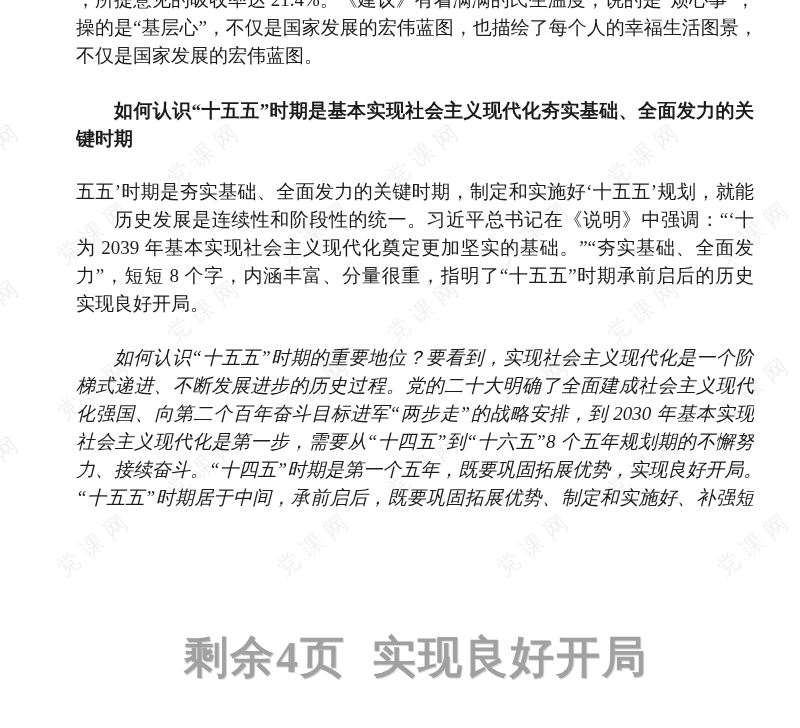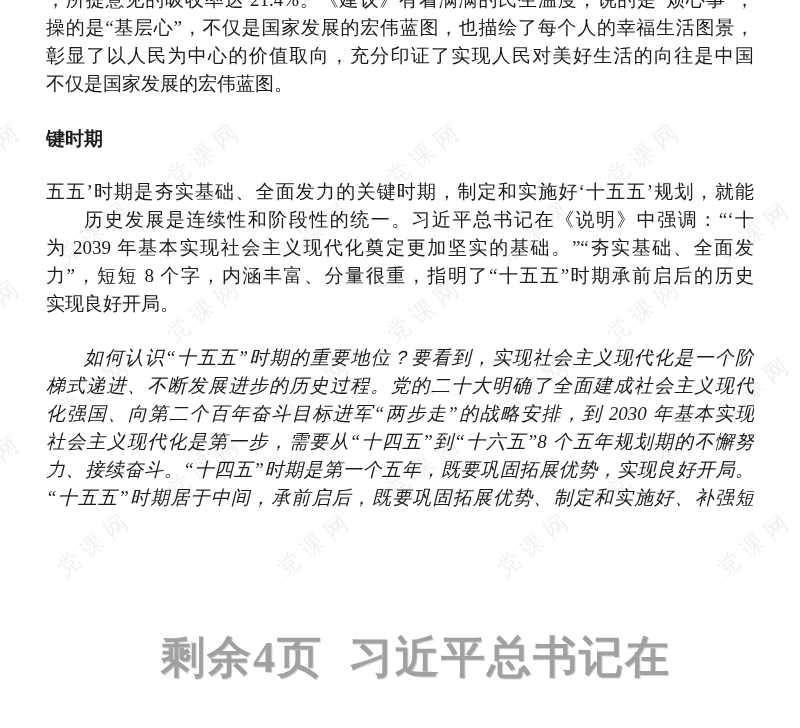--- a/index.html
+++ b/index.html
@@ -37,20 +37,21 @@
     color: #1c1c1c;
     font-size: 19px;
   }
   .ln {
     height: 28px;
     line-height: 28px;
     overflow: hidden;
     text-align: justify;
     text-align-last: justify;
     white-space: nowrap;
+    margin-left: 30px;
   }
   .ln-first { text-indent: 38px; }
   .ln-last { text-align-last: left; }
   .para-top { margin-top: -14px; }
   .heading {
     margin-top: 27px;
     font-weight: bold;
   }
   .para-history { margin-top: 25px; }
   .para-position { margin-top: 26px; font-style: italic; }
@@ -100,25 +101,25 @@
       <span class="wm" style="left: 270px; top: 528px;">党课网</span>
       <span class="wm" style="left: 490px; top: 528px;">党课网</span>
       <span class="wm" style="left: 710px; top: 528px;">党课网</span>
     </div>
 
   <div class="content">
 
     <div class="paragraph para-top">
       <div class="ln">，所提意见的吸收率达 21.4%。《建议》有着满满的民生温度，说的是“烦心事”，</div>
       <div class="ln">操的是“基层心”，不仅是国家发展的宏伟蓝图，也描绘了每个人的幸福生活图景，</div>
-      <div class="ln">彰显了以人民为中心的价值取向，充分印证了实现人民对美好生活的向往是中国</div>
       <div class="ln ln-last">不仅是国家发展的宏伟蓝图。</div>
     </div>
 
     <div class="heading">
+      <div class="ln ln-first">如何认识“十五五”时期是基本实现社会主义现代化夯实基础、全面发力的关</div>
       <div class="ln ln-last">键时期</div>
     </div>
 
     <div class="paragraph para-history">
       <div class="ln">五五’时期是夯实基础、全面发力的关键时期，制定和实施好‘十五五’规划，就能</div>
       <div class="ln ln-first">历史发展是连续性和阶段性的统一。习近平总书记在《说明》中强调：“‘十</div>
       <div class="ln">为 2039 年基本实现社会主义现代化奠定更加坚实的基础。”“夯实基础、全面发</div>
       <div class="ln">力”，短短 8 个字，内涵丰富、分量很重，指明了“十五五”时期承前启后的历史</div>
       <div class="ln ln-last">实现良好开局。</div>
     </div>
@@ -128,16 +129,16 @@
       <div class="ln">梯式递进、不断发展进步的历史过程。党的二十大明确了全面建成社会主义现代</div>
       <div class="ln">化强国、向第二个百年奋斗目标进军“两步走”的战略安排，到 2030 年基本实现</div>
       <div class="ln">社会主义现代化是第一步，需要从“十四五”到“十六五”8 个五年规划期的不懈努</div>
       <div class="ln">力、接续奋斗。“十四五”时期是第一个五年，既要巩固拓展优势，实现良好开局。</div>
       <div class="ln">“十五五”时期居于中间，承前启后，既要巩固拓展优势、制定和实施好、补强短</div>
     </div>
 
   </div>
 
   <div class="footer">
-    <span>剩余4页</span><span class="gap"></span><span>习近平总书记在</span>
+    <span>剩余4页</span><span class="gap"></span><span>实现良好开局</span>
   </div>
 
 </div>
 
 </body></html>

